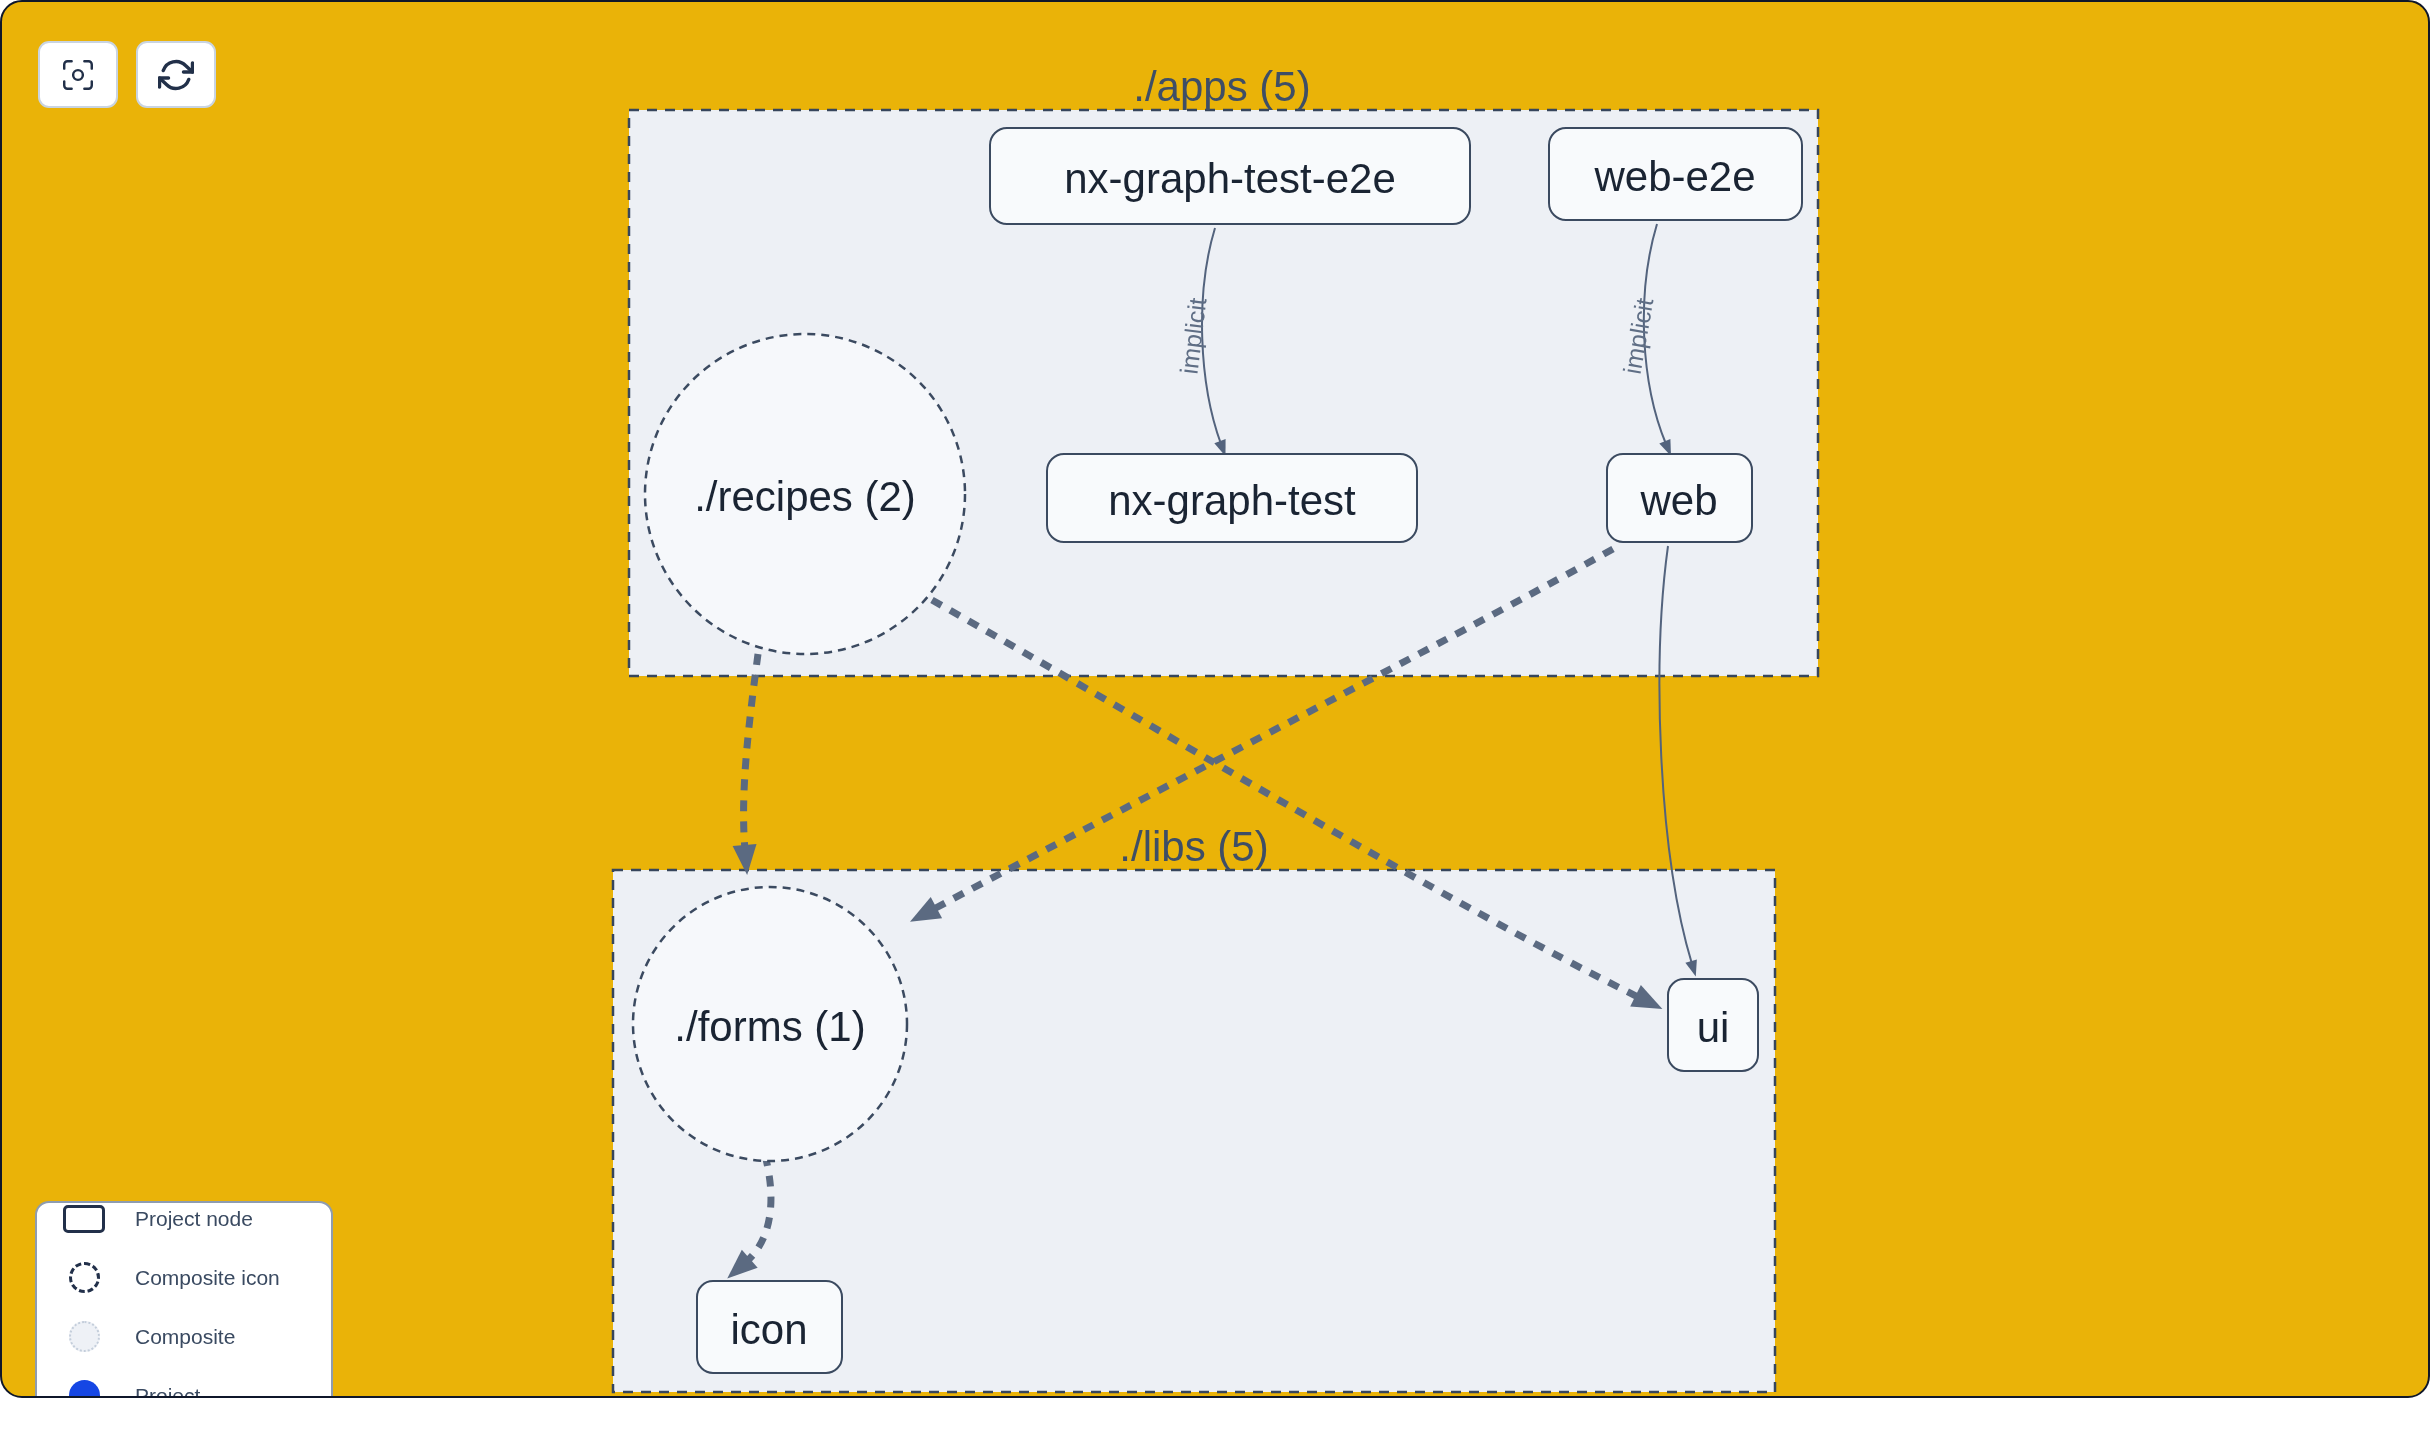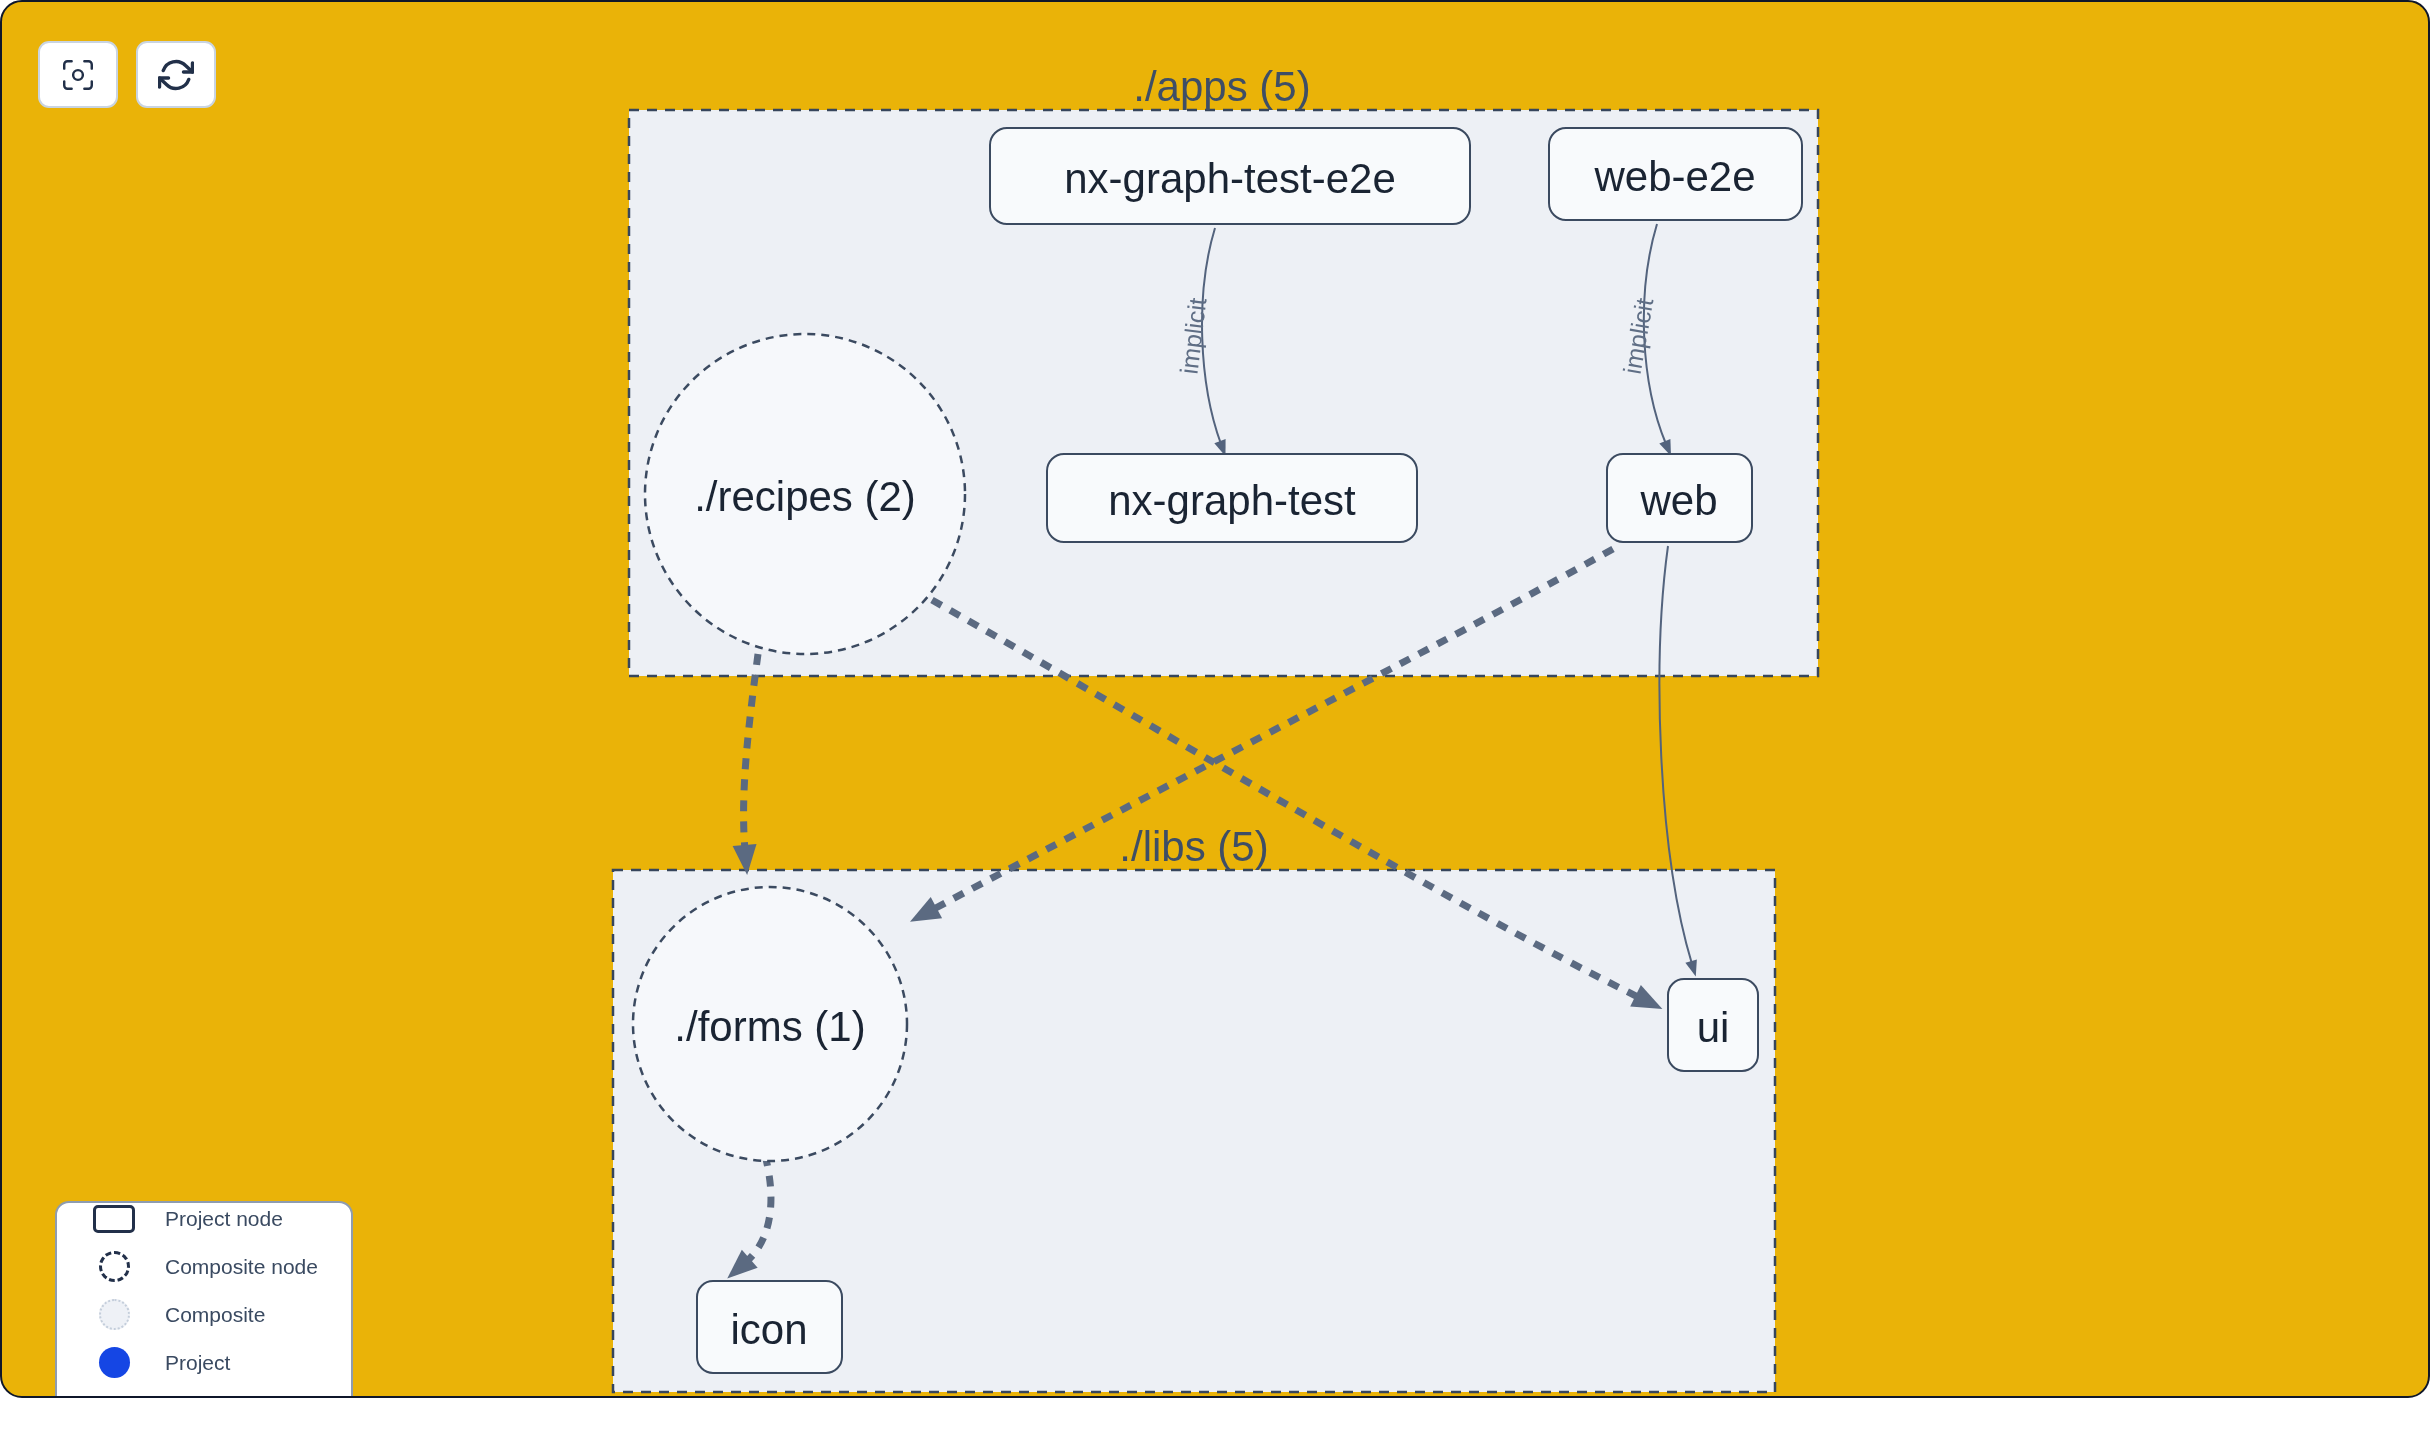--- a/index.html
+++ b/index.html
@@ -10,21 +10,21 @@
 
   
   .toolbar{position:absolute;left:36px;top:39px;display:flex;gap:18px;z-index:5;}
   .tool-btn{width:80px;height:67px;background:#ffffff;border:2px solid #c9d4e2;border-radius:11px;
             display:flex;align-items:center;justify-content:center;cursor:pointer;padding:0;}
   .tool-btn svg{stroke:#223049;fill:none;stroke-width:2.3;stroke-linecap:round;stroke-linejoin:round;}
 
   
   .legend{position:absolute;left:33px;top:1199px;width:298px;height:212px;background:#ffffff;
           border:2px solid #8e9cb0;border-radius:14px;box-sizing:border-box;
-          display:flex;flex-direction:column;justify-content:flex-start;padding-left:34px;gap:17px;z-index:5;margin-left:20px;}
+          display:flex;flex-direction:column;justify-content:space-between;padding-left:24px;gap:17px;z-index:5;}
   .legend-row{display:flex;align-items:center;height:31px;}
   .legend-label{margin-left:28px;font-size:21px;color:#3a4a61;}
   .sw{width:46px;display:flex;justify-content:center;}
   .sw-rect{width:42px;height:28px;border:3px solid #22304a;border-radius:5px;background:#fff;box-sizing:border-box;}
   .sw-circ{width:31px;height:31px;border-radius:50%;box-sizing:border-box;}
   .sw-composite{border:3px dashed #22304a;background:#fff;}
   .sw-affected{border:2px dotted #c4cedb;background:#eef1f6;}
   .sw-touched{background:#1546e4;}
 
   
@@ -136,21 +136,21 @@
     <div class="legend-row">
       <span class="sw">
           <span class="sw-rect"></span>
         </span>
       <span class="legend-label">Project node</span>
     </div>
     <div class="legend-row">
       <span class="sw">
           <span class="sw-circ sw-composite"></span>
         </span>
-      <span class="legend-label">Composite node</span>
+      <span class="legend-label">Composite icon</span>
     </div>
     <div class="legend-row">
       <span class="sw">
           <span class="sw-circ sw-affected"></span>
         </span>
       <span class="legend-label">Composite</span>
     </div>
     <div class="legend-row">
       <span class="sw">
           <span class="sw-circ sw-touched"></span>

